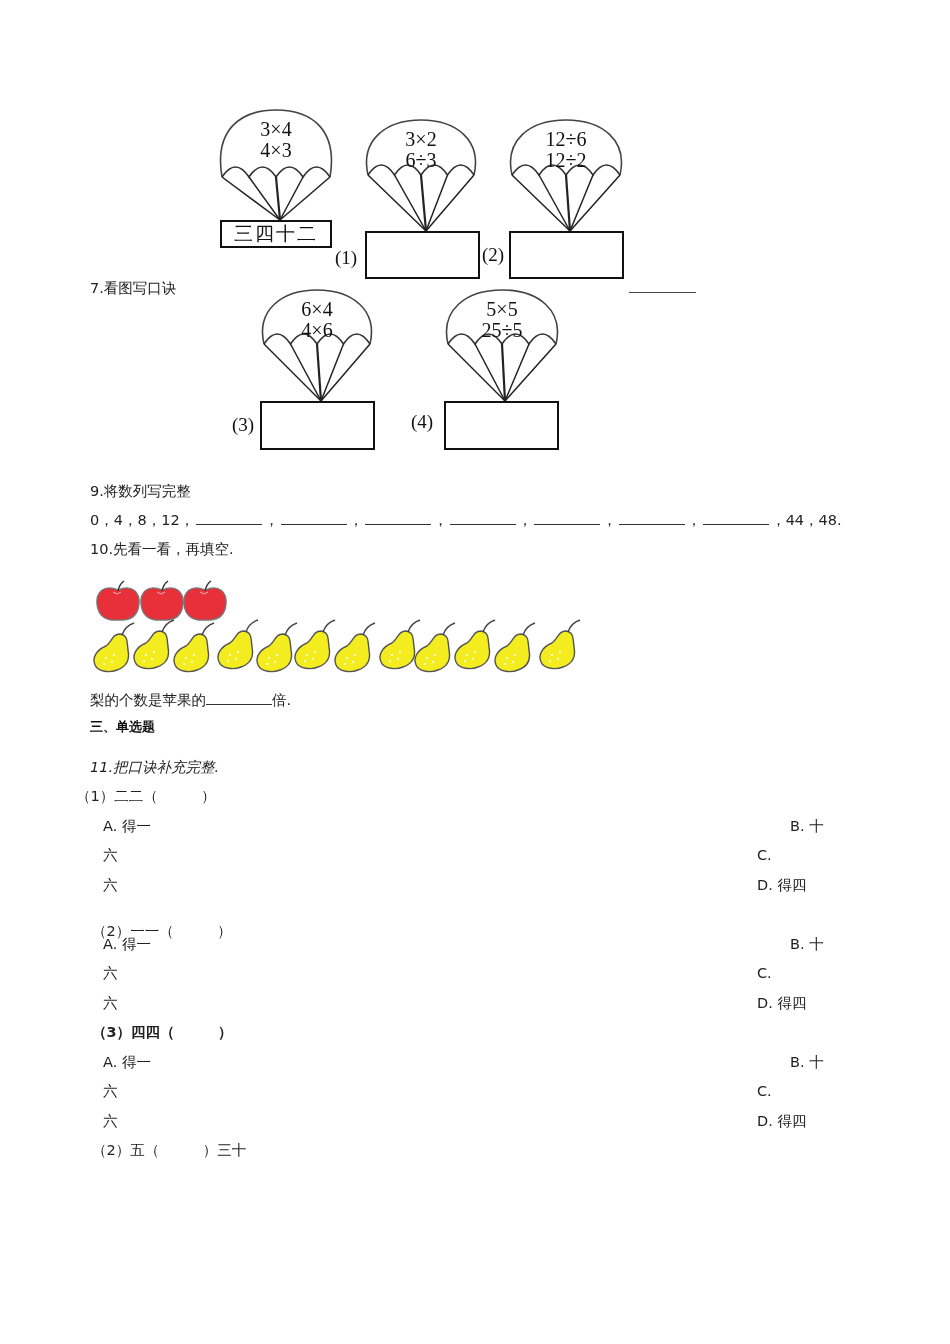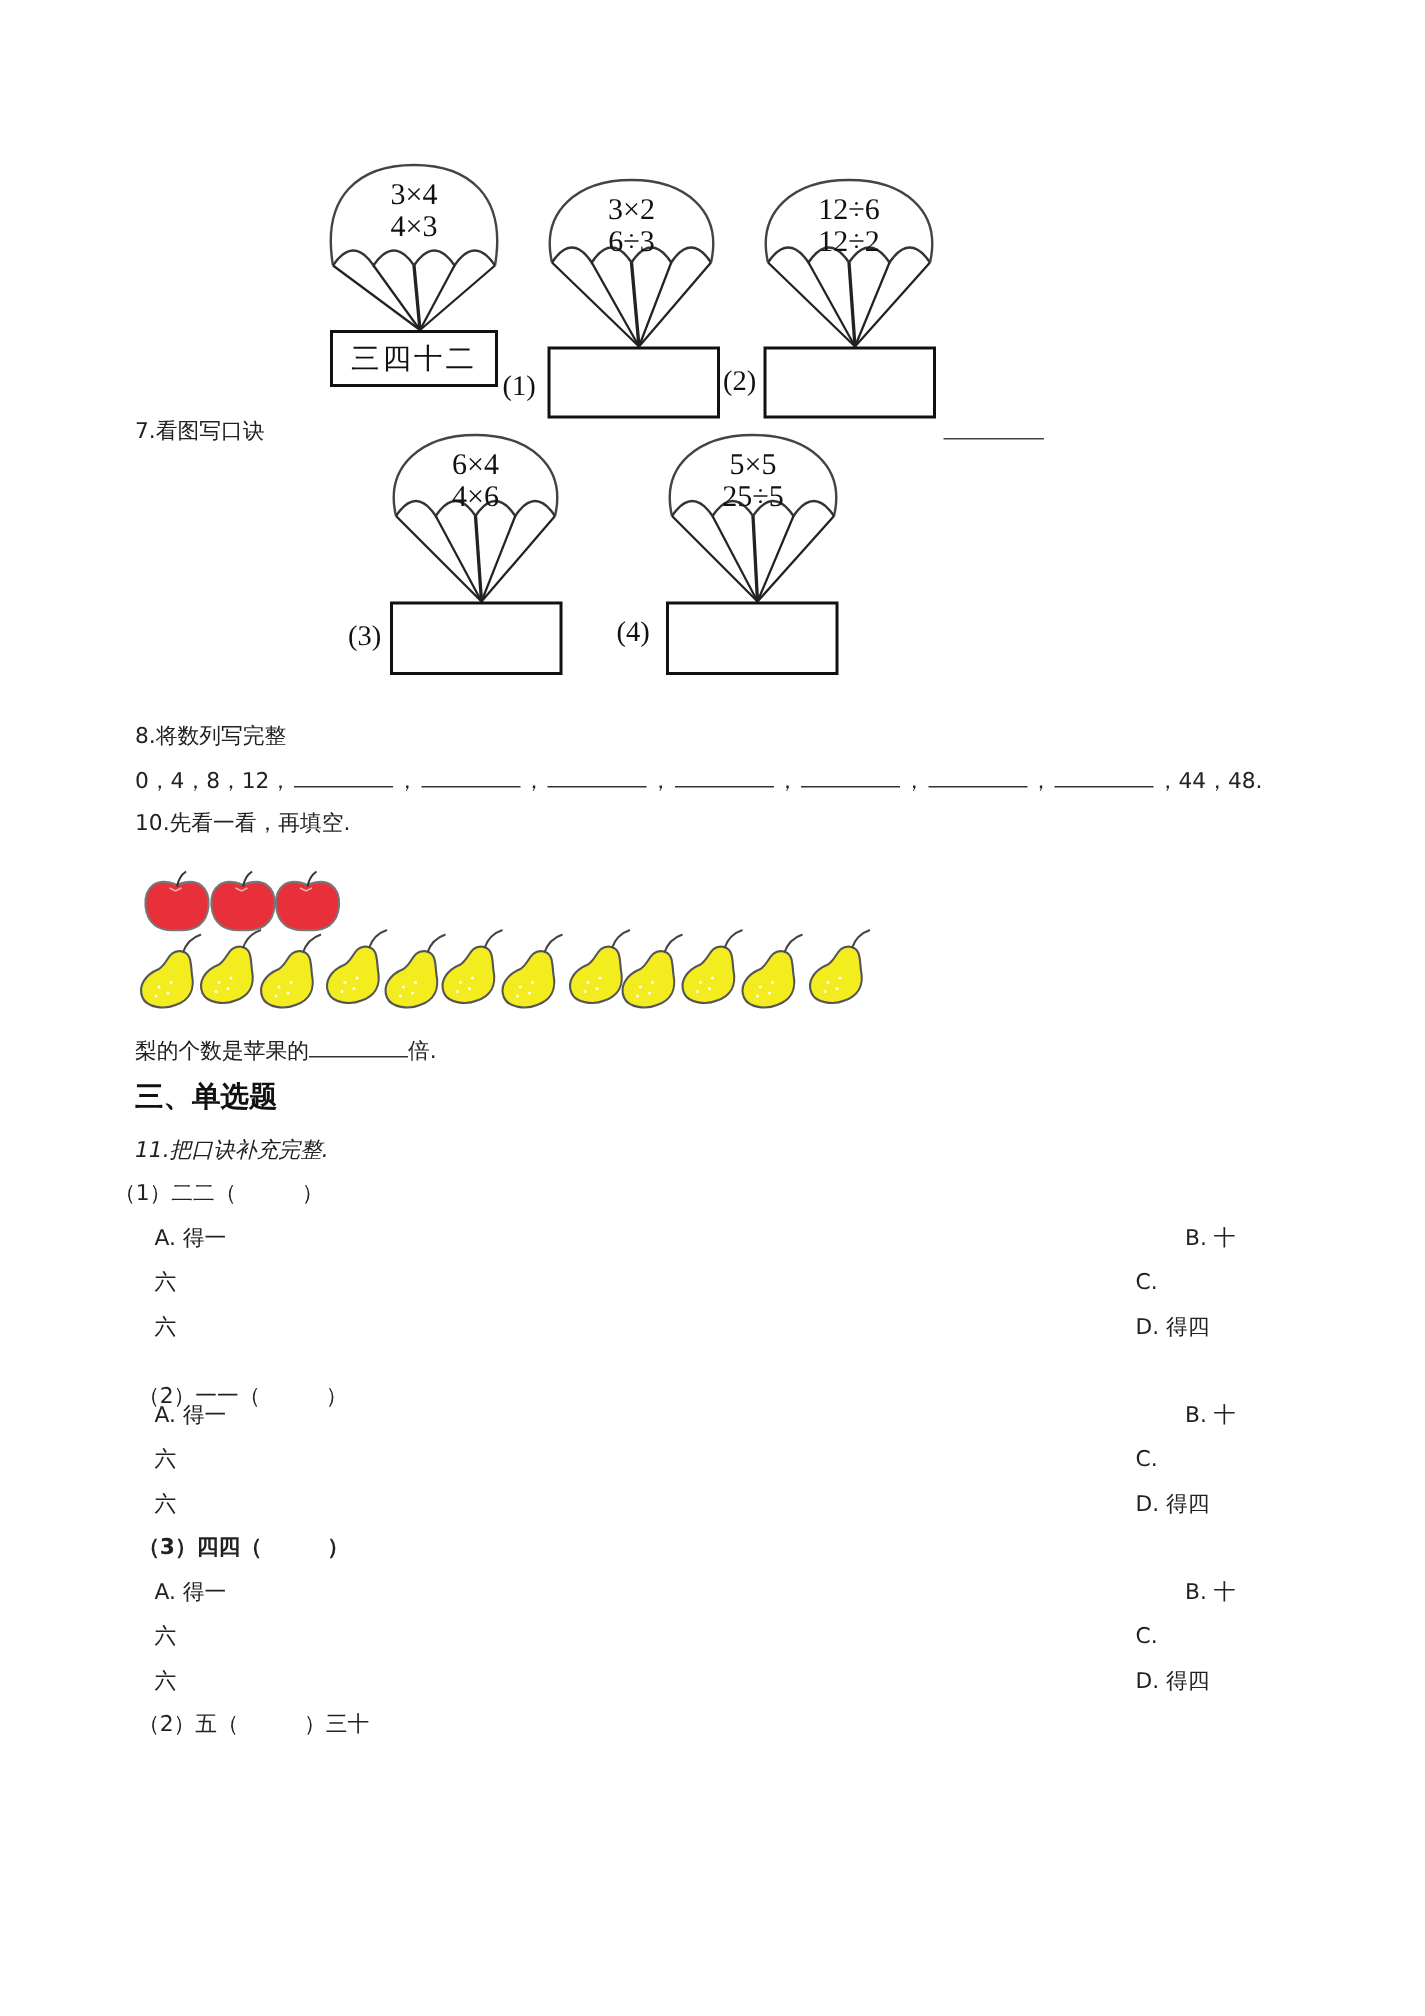--- a/index.html
+++ b/index.html
@@ -3,21 +3,21 @@
 <meta charset="utf-8">
 <style>
   html, body { margin: 0; padding: 0; background: #ffffff; }
   body {
     width: 950px; height: 1344px; position: relative; overflow: hidden;
     font-family: "DejaVu Sans", "Liberation Sans", sans-serif;
     color: #222222;
   }
   .abs { position: absolute; white-space: nowrap; }
   .txt { font-size: 14.5px; line-height: 18px; }
-  .heading { font-size: 19px; font-weight: bold; color: #111; }
+  .heading { font-size: 13px; font-weight: bold; color: #111; }
   .blank { display: inline-block; width: 66px; border-bottom: 1px solid #333; height: 13px; vertical-align: baseline; }
   svg { position: absolute; overflow: visible; }
   .para-text { font-family: "Liberation Serif", "DejaVu Serif", serif; font-size: 20px; fill: #111; }
   .box-label { font-family: "Liberation Serif", "DejaVu Serif", serif; font-size: 19px; color: #111; }
   .box-text { font-size: 19px; color: #111; letter-spacing: 2px; }
   .fruit-row { position: absolute; }
 </style>
 </head>
 <body>
 
@@ -76,35 +76,35 @@
       <line x1="448" y1="344" x2="505" y2="401" stroke="#222" stroke-width="1.5"></line>
       <line x1="475" y1="344" x2="505" y2="401" stroke="#222" stroke-width="1.5"></line>
       <line x1="502" y1="344" x2="505" y2="401" stroke="#222" stroke-width="2.2"></line>
       <line x1="529" y1="344" x2="505" y2="401" stroke="#222" stroke-width="1.5"></line>
       <line x1="556" y1="344" x2="505" y2="401" stroke="#222" stroke-width="1.5"></line>
       <text x="502" y="316" text-anchor="middle" class="para-text">5×5</text>
       <text x="502" y="337" text-anchor="middle" class="para-text">25÷5</text>
     </g>
   </svg>
 
-<div class="abs" style="left:220px; top:220px; width:112px; height:38px; border:2px solid #111; box-sizing:border-box; display:flex; align-items:center; justify-content:center;">
+<div class="abs" style="left:220px; top:220px; width:112px; height:28px; border:2px solid #111; box-sizing:border-box; display:flex; align-items:center; justify-content:center;">
   <span class="box-text">三四十二</span>
 </div>
 
 <div class="abs" style="left:365px; top:231px; width:115px; height:48px; border:2px solid #111; box-sizing:border-box;"></div>
 <div class="abs" style="left:509px; top:231px; width:115px; height:48px; border:2px solid #111; box-sizing:border-box;"></div>
 <div class="abs" style="left:260px; top:401px; width:115px; height:49px; border:2px solid #111; box-sizing:border-box;"></div>
 <div class="abs" style="left:444px; top:401px; width:115px; height:49px; border:2px solid #111; box-sizing:border-box;"></div>
 
 <div class="abs box-label" style="left:335px; top:247px;">(1)</div>
 <div class="abs box-label" style="left:482px; top:244px;">(2)</div>
 <div class="abs box-label" style="left:232px; top:414px;">(3)</div>
 <div class="abs box-label" style="left:411px; top:411px;">(4)</div>
 
-<div class="abs txt" style="left:90px; top:482px;">8.将数列写完整</div>
+<div class="abs txt" style="left:90px; top:482px;">9.将数列写完整</div>
 <div class="abs txt" style="left:90px; top:511px;">
   <span>0，4，8，12，</span><span id="seq-blanks"><span class="blank" style="margin: 0px 2px;"></span><span>，</span><span class="blank" style="margin: 0px 2px;"></span><span>，</span><span class="blank" style="margin: 0px 2px;"></span><span>，</span><span class="blank" style="margin: 0px 2px;"></span><span>，</span><span class="blank" style="margin: 0px 2px;"></span><span>，</span><span class="blank" style="margin: 0px 2px;"></span><span>，</span><span class="blank" style="margin: 0px 2px;"></span><span>，</span></span><span>44，48.</span>
 </div>
 
 <div class="abs txt" style="left:90px; top:540px;">10.先看一看，再填空.</div>
 <div id="apple-row" class="fruit-row" style="left:96px; top:580px;">
     <svg width="44" height="42" style="left:0px; top:0;">
         <path d="M22 10 C 8 4, 0 12, 1 24 C 2 36, 10 41, 22 40 C 34 41, 42 36, 43 24 C 44 12, 36 4, 22 10 Z" fill="#e8303a" stroke="#777" stroke-width="1.4"></path>
         <path d="M22 11 C 23 6, 25 3, 28 1" fill="none" stroke="#333" stroke-width="1.4"></path>
         <path d="M17 12 L 21 14 L 25 12" fill="none" stroke="#f5b0b0" stroke-width="1"></path>

